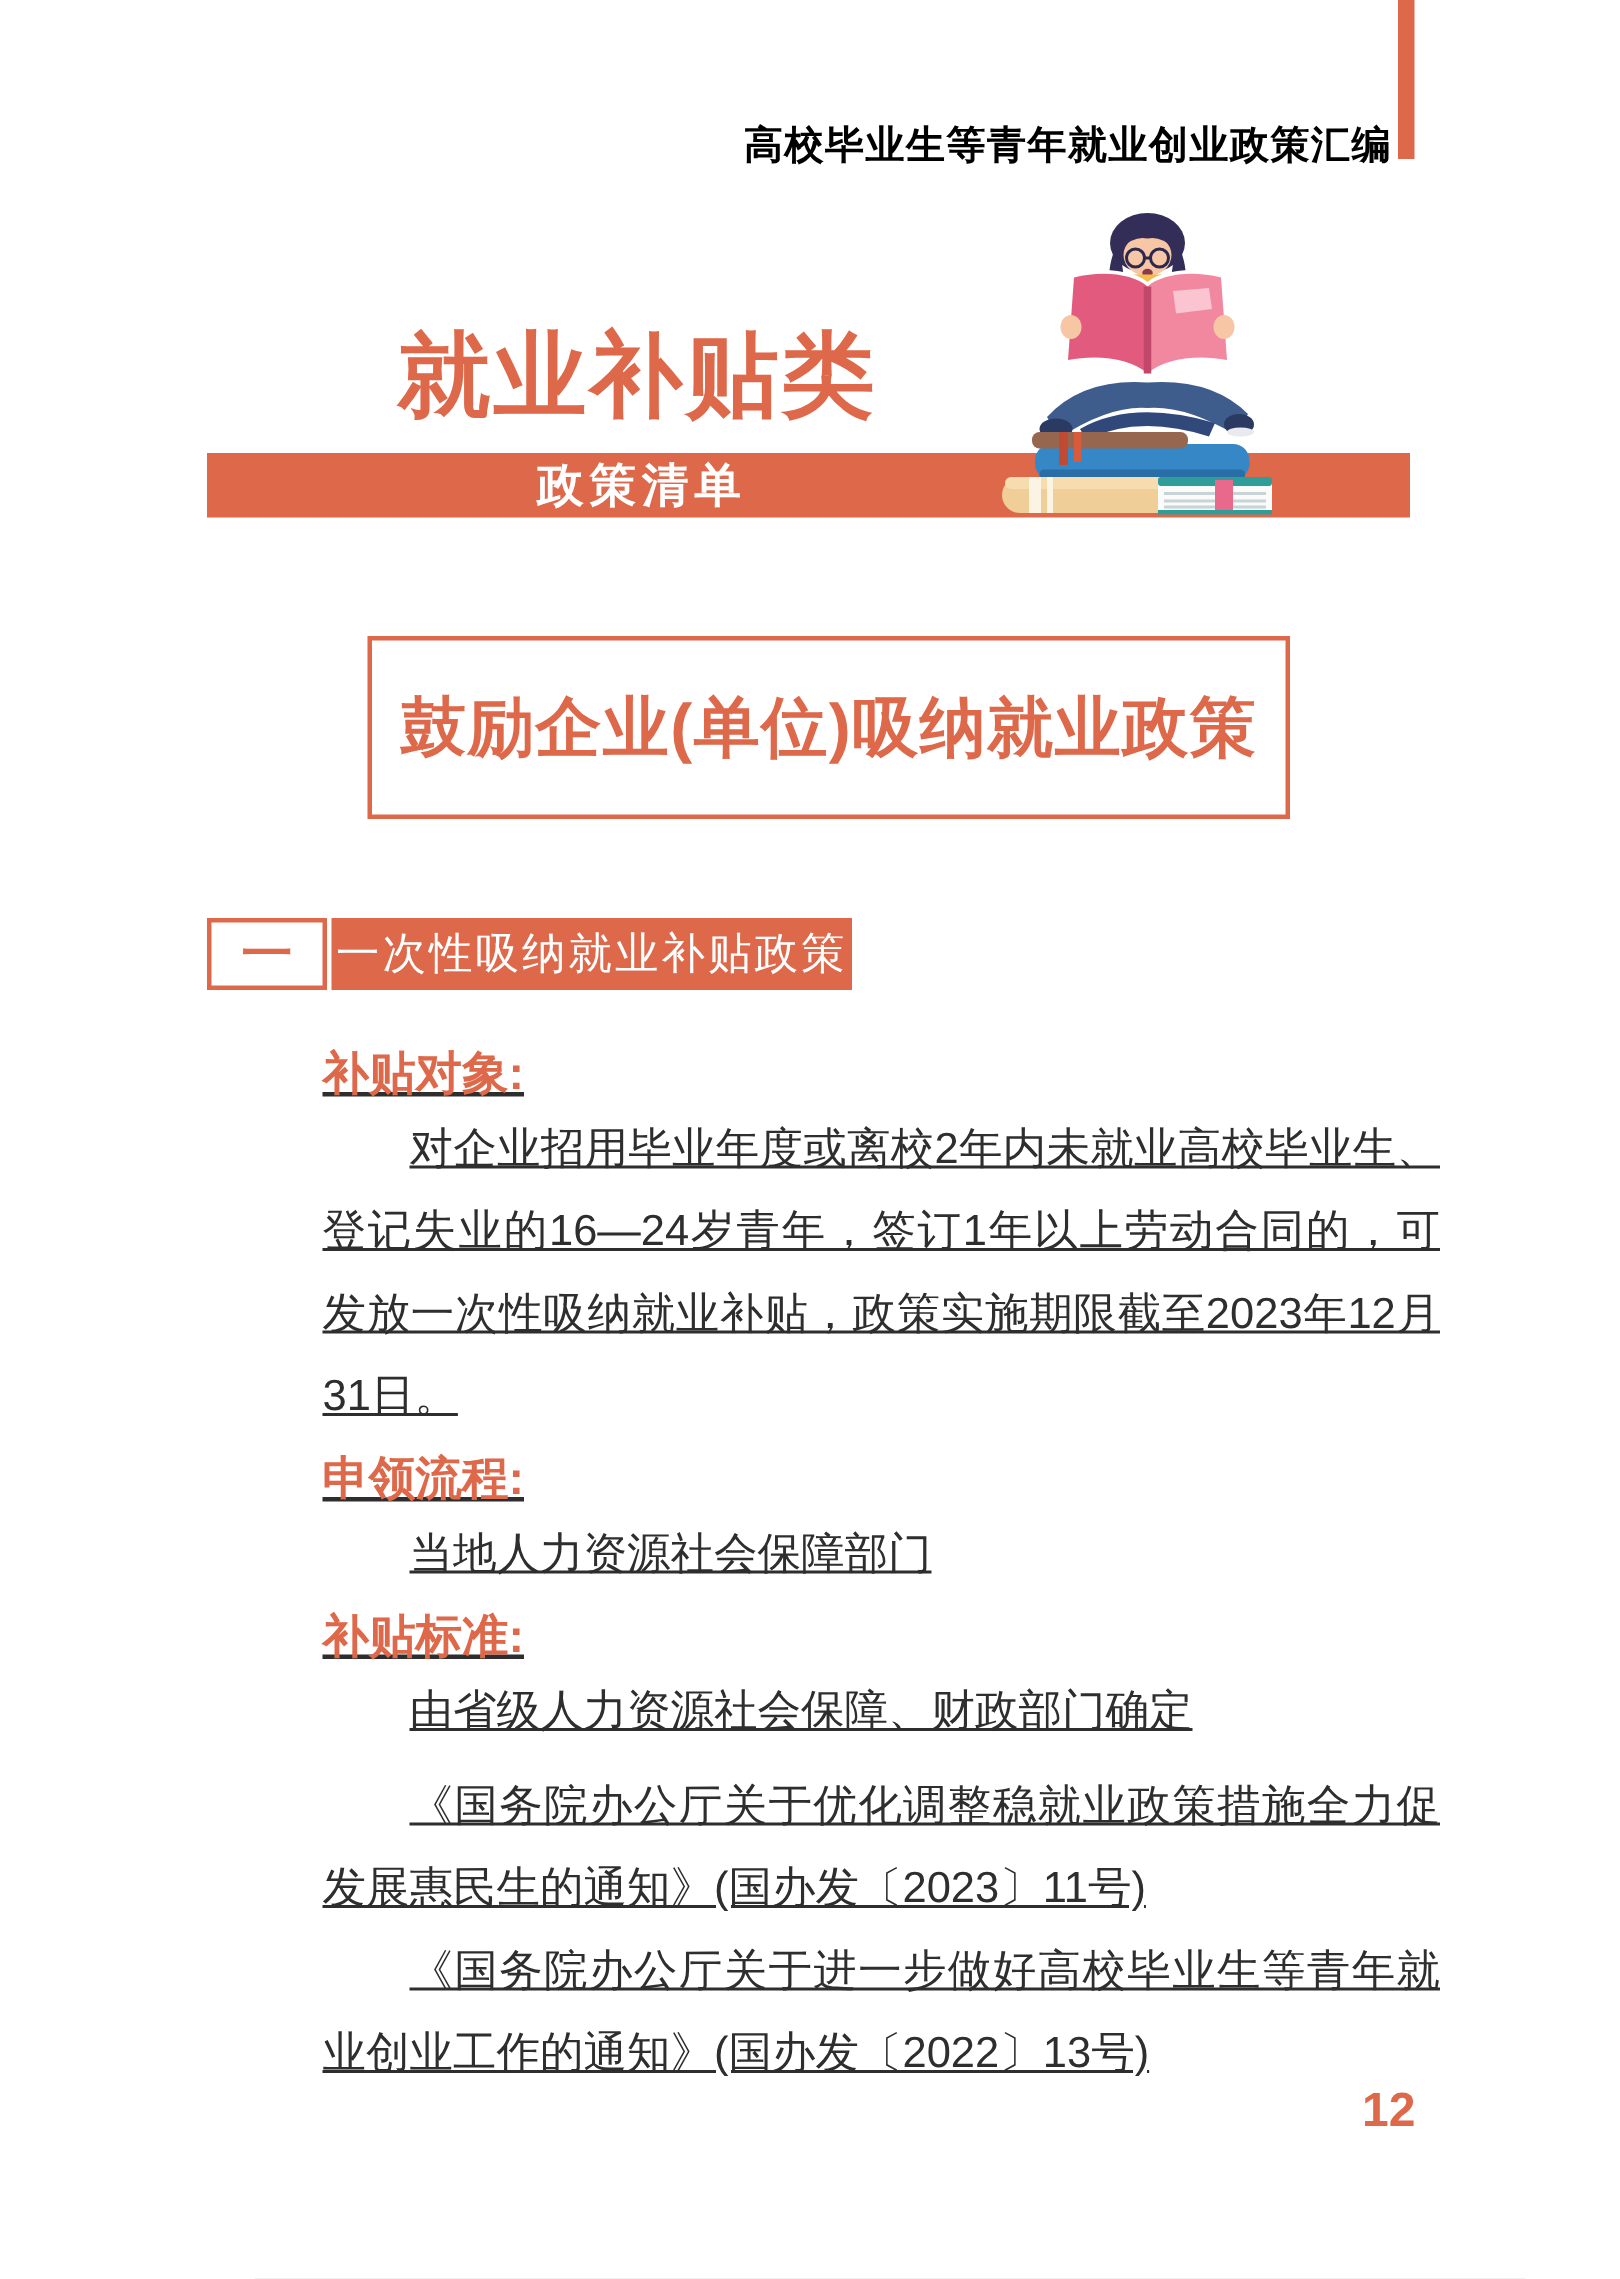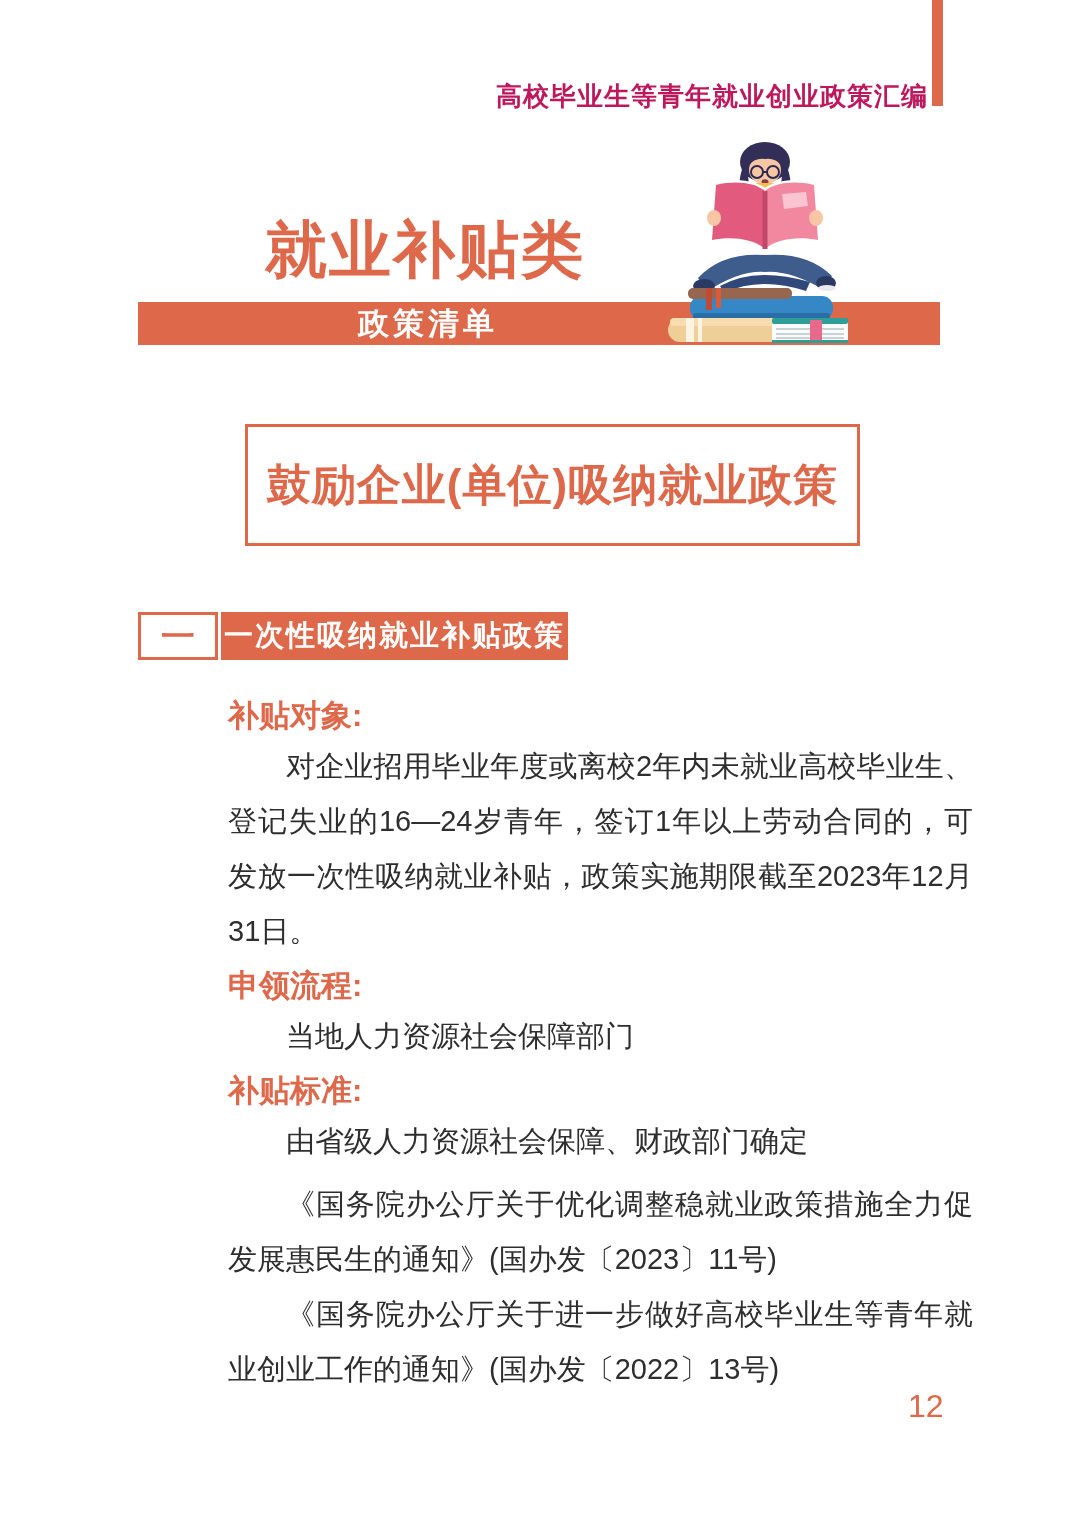--- a/index.html
+++ b/index.html
@@ -5,21 +5,21 @@
   html,body{margin:0;padding:0;background:#e8e8e8;}
   .page{
     position:relative;width:1080px;height:1519px;margin:0 auto;
     background:#ffffff;overflow:hidden;
     font-family:"Liberation Sans",sans-serif;
   }
   
   .edge-bar{position:absolute;left:932px;top:0;width:11px;height:106px;background:#DE684A;}
   .header-text{
     position:absolute;top:79px;right:152px;
-    font-size:26px;font-weight:bold;color:#be185d;letter-spacing:1px;white-space:nowrap;
+    font-size:26px;font-weight:bold;color:#000000;letter-spacing:1px;white-space:nowrap;
   }
   .hero-title{
     position:absolute;left:130px;top:208px;width:590px;text-align:center;
     font-size:62px;font-weight:800;color:#DE684A;letter-spacing:2px;
   }
   .hero-banner{position:absolute;left:138px;top:302px;width:802px;height:43px;background:#DE684A;z-index:1;}
   .hero-banner-label{
     display:block;width:580px;height:60px;line-height:43px;text-align:center;
     color:#FFFFFF;font-size:31px;font-weight:bold;letter-spacing:4px;
   }
@@ -34,36 +34,36 @@
   
   .num-box{
     position:absolute;left:138px;top:612px;width:80px;height:48px;
     border:3px solid #DE684A;box-sizing:border-box;background:#fff;
     display:flex;align-items:center;justify-content:center;
   }
   .num-glyph{font-size:34px;font-weight:900;color:#DE684A;line-height:1;}
   .section-bar{
     position:absolute;left:221px;top:612px;width:347px;height:48px;background:#DE684A;
     display:flex;align-items:center;justify-content:center;
-    color:#fff;font-size:29px;font-weight:bold;letter-spacing:2px;white-space:nowrap;
+    color:#fff;font-size:29px;font-weight:normal;letter-spacing:2px;white-space:nowrap;
   }
   
-  .content{position:absolute;left:228px;top:697px;width:745px;color:#2E2E2E;}
+  .content{position:absolute;left:215px;top:697px;width:745px;color:#2E2E2E;text-decoration:underline;}
   .content h3{
     font-size:31px;font-weight:bold;color:#DE684A;
     line-height:38px;margin:0 0 4px 0;
   }
   .content p{
     font-size:29px;line-height:55px;margin:0 0 8px 0;
     text-align:justify;text-indent:2em;
   }
   .content p.tight{margin:0;}
   .page-number{
     position:absolute;left:908px;top:1388px;
-    font-size:32px;font-weight:400;color:#DE684A;
+    font-size:32px;font-weight:700;color:#DE684A;
   }
 </style>
 </head>
 <body>
 
 <div class="page">
 
   <div class="edge-bar"></div>
 
   <div class="header-text">高校毕业生等青年就业创业政策汇编</div>

